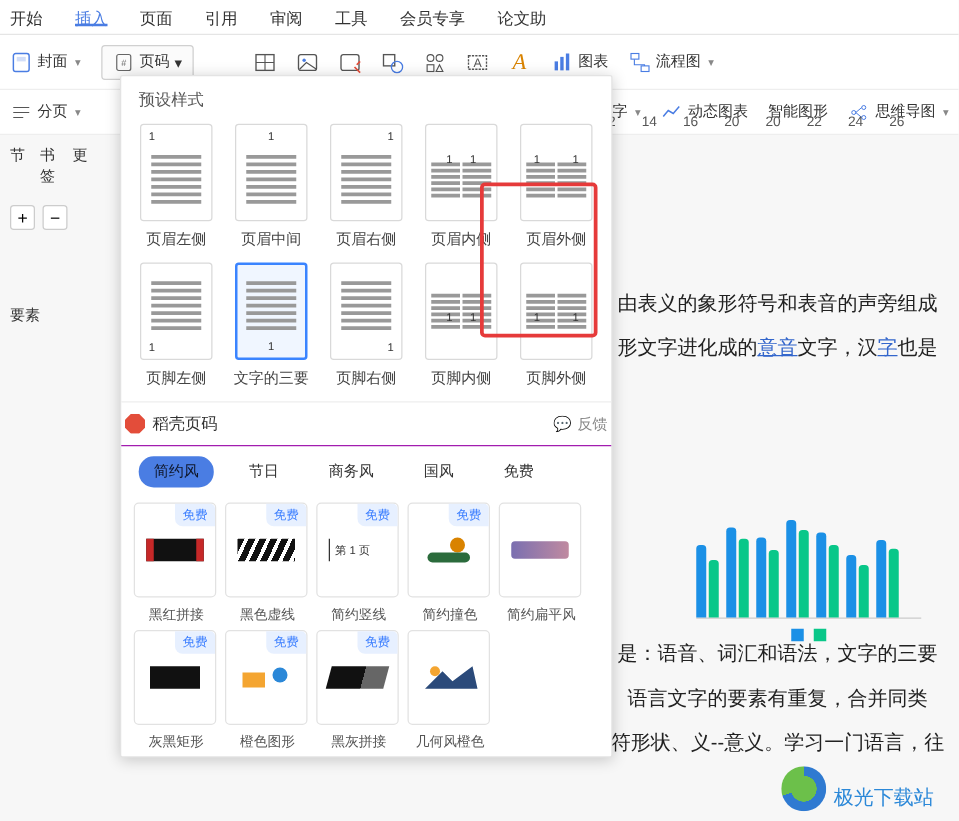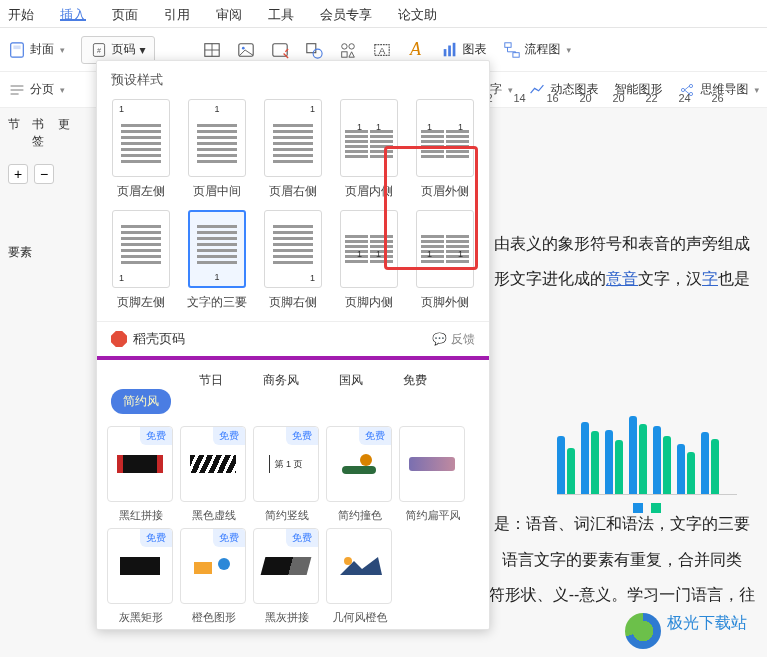--- a/index.html
+++ b/index.html
@@ -37,42 +37,42 @@
   .thumb .num-tl { position:absolute; top:4px; left:6px; font-size:9px; }
   .thumb .num-tc { position:absolute; top:4px; left:50%; transform:translateX(-50%); font-size:9px; }
   .thumb .num-tr { position:absolute; top:4px; right:6px; font-size:9px; }
   .thumb .num-bl { position:absolute; bottom:4px; left:6px; font-size:9px; }
   .thumb .num-bc { position:absolute; bottom:4px; left:50%; transform:translateX(-50%); font-size:9px; }
   .thumb .num-br { position:absolute; bottom:4px; right:6px; font-size:9px; }
   .thumb.dual { display:flex; flex-direction:row; gap:2px; padding:4px; }
   .thumb.dual .col { flex:1; display:flex; flex-direction:column; gap:2px; position:relative;}
   .thumb.dual .col div.line { height:3px; background:#999; width:100%; }
 
-  .doke-header { display:flex; justify-content:space-between; align-items:center; padding:8px 14px; border-top:1px solid #eee; border-bottom:4px solid #a21caf;}
+  .doke-header { display:flex; justify-content:space-between; align-items:center; padding:8px 3px; border-top:1px solid #eee; border-bottom:1px solid #a21caf;}
   .doke-header .left { display:flex; gap:6px; align-items:center; font-size:13px; }
   .doke-header .octagon { width:16px;height:16px;background:#e34d3a; clip-path: polygon(30% 0,70% 0,100% 30%,100% 70%,70% 100%,30% 100%,0 70%,0 30%); }
   .doke-header .feedback { display:flex;gap:4px;color:#888;align-items:center;font-size:12px; }
 
   .filter-row { display:flex; gap:16px; padding:8px 14px; font-size:12px; }
   .filter-row .pill { padding:4px 12px; border-radius:12px; cursor:pointer; }
-  .filter-row .pill.active { background:#4a7de3; color:#fef9c3;margin-top:21px; }
+  .filter-row .pill.active { background:#4a7de3; color:#0f172a; }
 
   .tpl-grid { display:flex; flex-wrap:wrap; padding:4px 10px; gap:5px; }
   .tpl-item { width:68px; text-align:center; cursor:pointer; }
   .tpl-item .tthumb { width:66px; height:76px; border:1px solid #e2e2e2; border-radius:4px; background:#fff; position:relative; display:flex; align-items:center; justify-content:center; margin-bottom:6px; }
   .badge { position:absolute; top:0; right:0; background:#e7f0ff; color:#3a7dff; font-size:10px; padding:2px 6px; border-radius:0 4px 0 6px; }
   .tpl-item .tlbl { font-size:11px; color:#555; }
 
   .chart-area { position:absolute; right:30px; top:405px; width:180px; height:120px; }
   .chart-area .bars { display:flex; gap:6px; align-items:flex-end; height:90px; border-bottom:1px solid #ccc;}
   .chart-area .bar { width:16px; border-radius:3px 3px 0 0; }
   .chart-area .bar.a { background:#1b90e6; }
   .chart-area .bar.b { background:#09c789; }
 
-  .watermark { position:absolute; bottom:8px; right:20px; display:flex; align-items:flex-start; gap:6px; z-index:30; }
+  .watermark { position:absolute; bottom:8px; right:20px; display:flex; align-items:flex-end; gap:6px; z-index:30; }
   .watermark .wm-icon { width:36px; height:36px; background:radial-gradient(circle,#6cc04a 40%,transparent 41%), conic-gradient(#2f7ad1 0 70%, #6cc04a 0 100%); border-radius:50%; }
   .watermark .wm-text { color:#2b88d8; font-size:16px; }
 
   .page-num-btn { display:inline-flex;align-items:center;gap:4px;border:1px solid #d0d0d0; padding:4px 8px; border-radius:3px; background:#fbfbfb;cursor:pointer;font-size:12px;}
 </style>
 </head>
 <body>
 
 <div class="top-tabs">
   <span class="tab">开始</span>
@@ -461,21 +461,21 @@
     <div class="tpl-item">
         <div class="tthumb">
           <span class="badge">免费</span>
           <div style="width:46px;height:18px;background:repeating-linear-gradient(115deg,#111 0 5px,#fff 5px 8px)"></div>
         </div>
         <div class="tlbl">黑色虚线</div>
       </div>
     <div class="tpl-item">
         <div class="tthumb">
           <span class="badge">免费</span>
-          <div style="width:46px;font-size:9px;display:flex;align-items:center;justify-content:center;gap:4px;"><span style="border-left:1px solid #333;height:18px"></span>第 1 页</div>
+          <div style="width:46px;font-size:9px;display:flex;align-items:center;justify-content:flex-start;gap:4px;"><span style="border-left:1px solid #333;height:18px"></span>第 1 页</div>
         </div>
         <div class="tlbl">简约竖线</div>
       </div>
     <div class="tpl-item">
         <div class="tthumb">
           <span class="badge">免费</span>
           <svg width="46" height="28">
             <circle cx="30" cy="10" r="6" fill="#d98300"></circle>
             <rect x="6" y="16" width="34" height="8" rx="4" fill="#2b6b3c"></rect>
           </svg>

